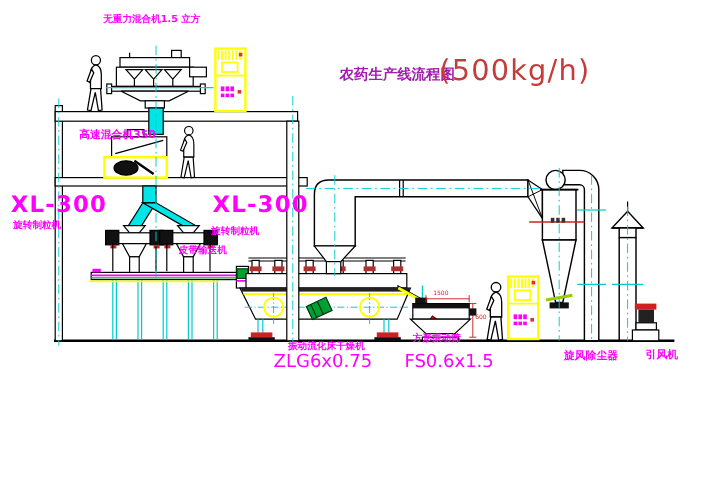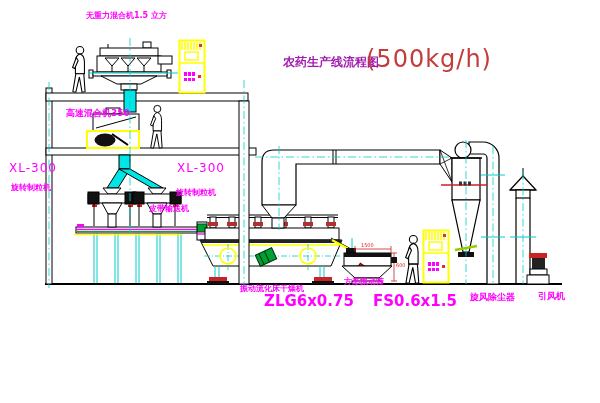--- a/index.html
+++ b/index.html
@@ -3,22 +3,22 @@
 <meta charset="utf-8">
 <style>
   html,body{margin:0;padding:0;background:#fff;}
   .stage{position:relative;width:600px;height:403px;background:#ffffff;overflow:hidden;
          font-family:"DejaVu Sans",sans-serif;}
   svg{position:absolute;left:0;top:0;}
   .lbl{position:absolute;line-height:1;white-space:nowrap;color:#ff00ff;
        font-family:"DejaVu Sans",sans-serif;font-weight:bold;}
   .lbl-small{font-size:8px;}
   .lbl-med{font-size:9px;margin-left:32px;}
-  .lbl-model{font-size:15px;font-weight:bold;letter-spacing:0px;margin-left:36px;}
-  .lbl-xl{font-size:12px;font-weight:normal;letter-spacing:1px;text-align:center;}
+  .lbl-model{font-size:15px;font-weight:normal;letter-spacing:0px;}
+  .lbl-xl{font-size:19px;font-weight:bold;letter-spacing:1px;text-align:center;}
   .title-zh{position:absolute;left:283px;top:56px;font-size:12px;font-weight:bold;
             color:#a21caf;line-height:1;white-space:nowrap;}
   .title-cap{position:absolute;left:366px;top:47px;font-size:24px;font-weight:normal;
              color:#c43c3c;line-height:1;white-space:nowrap;letter-spacing:1px;}
   .dim{position:absolute;color:#dd2222;font-size:5px;font-weight:normal;line-height:1;}
 </style>
 </head>
 <body>
 
 <div class="stage">

